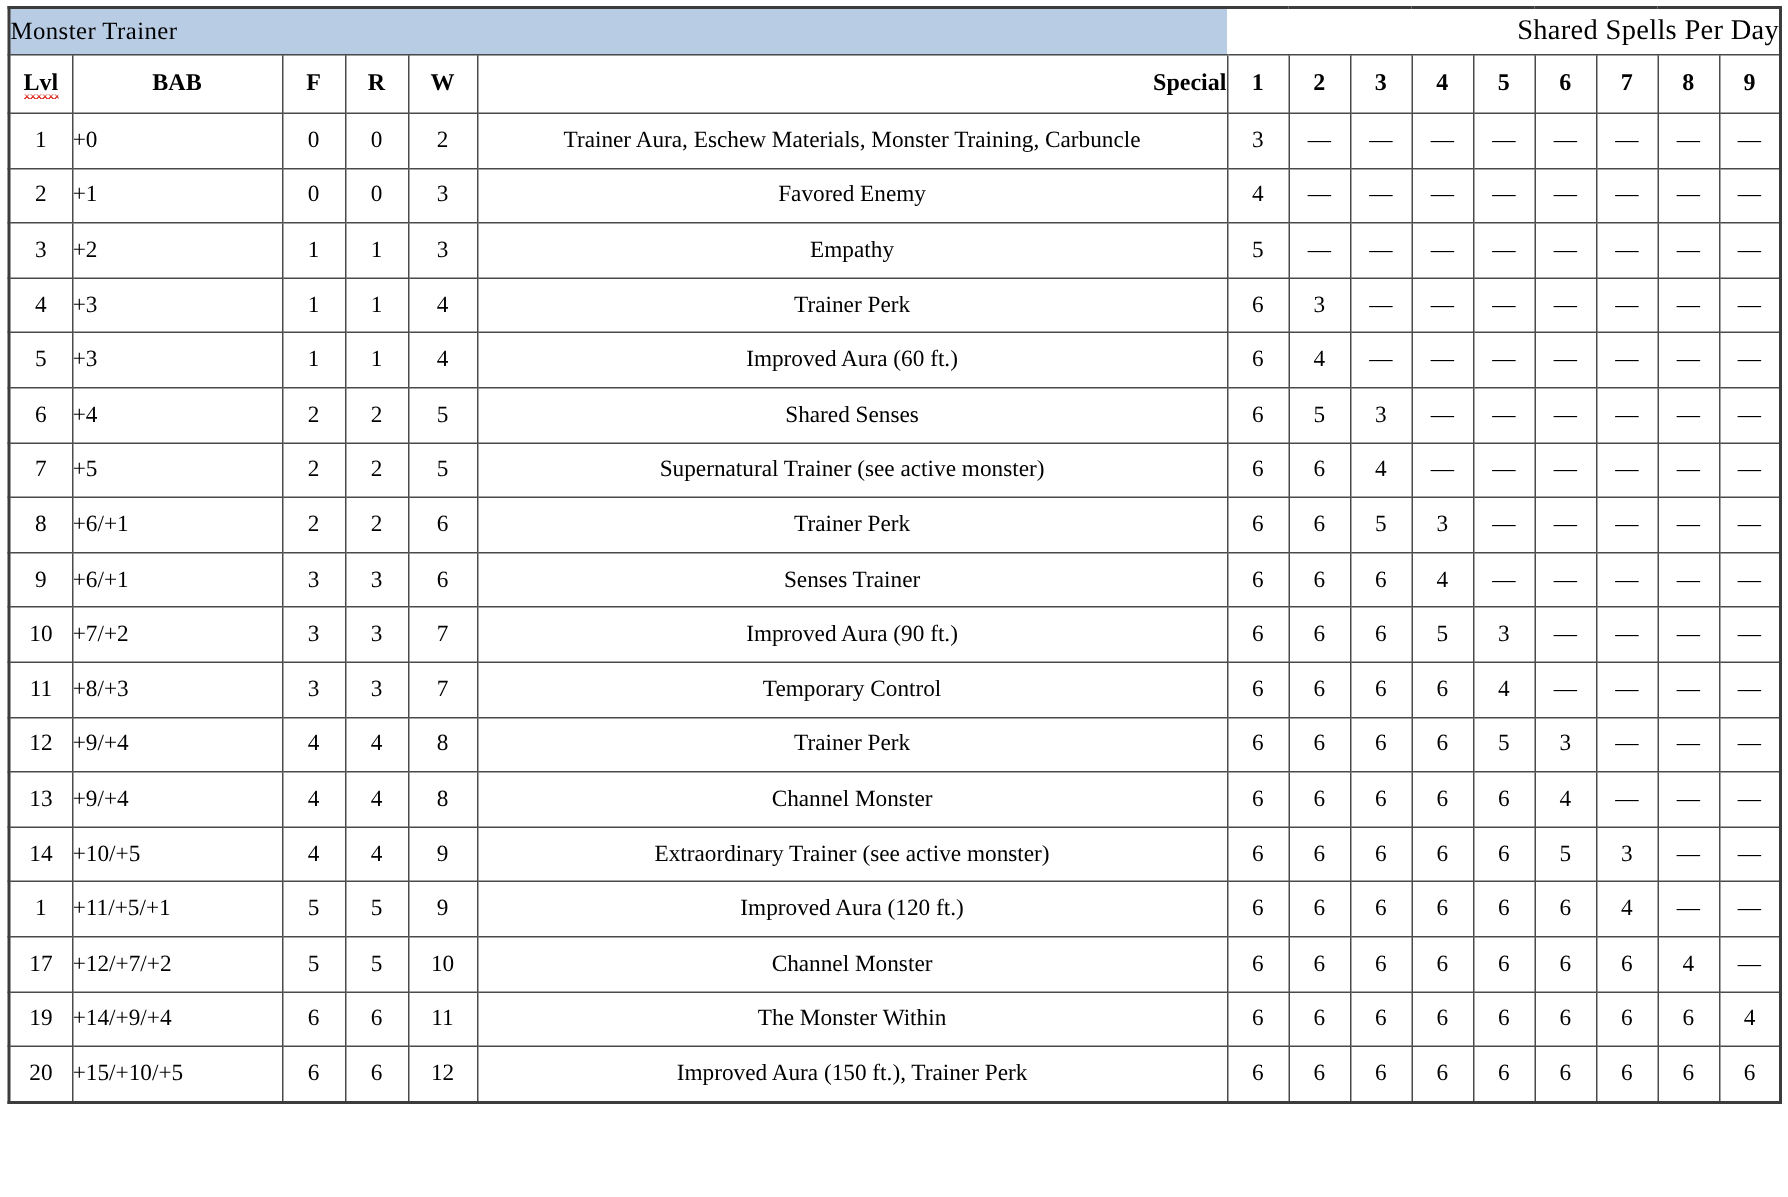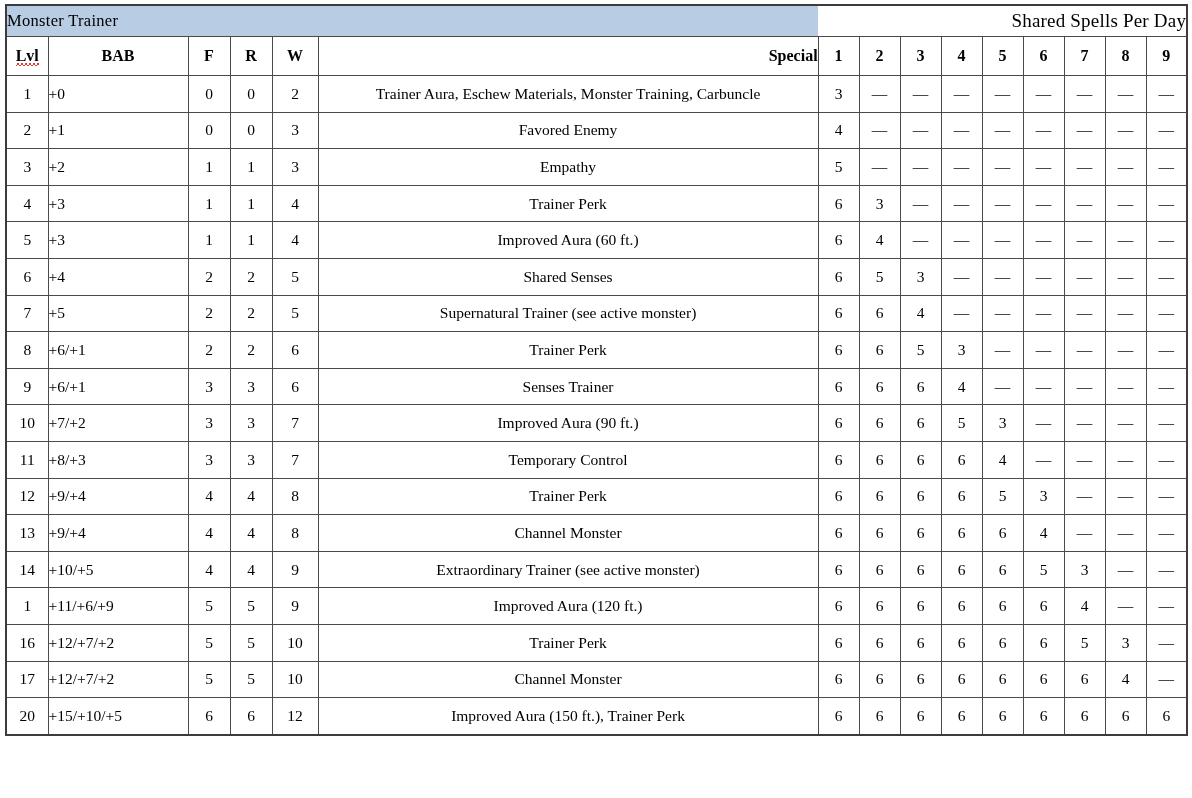--- a/index.html
+++ b/index.html
@@ -384,68 +384,68 @@
           <td class="cell-spell">6</td>
           <td class="cell-spell">6</td>
           <td class="cell-spell">6</td>
           <td class="cell-spell">5</td>
           <td class="cell-spell">3</td>
           <td class="cell-spell dash">—</td>
           <td class="cell-spell dash">—</td>
         </tr>
         <tr class="data-row">
           <td class="cell-lvl">1</td>
-          <td class="cell-bab">+11/+6/+9</td>
+          <td class="cell-bab">+11/+5/+1</td>
           <td class="cell-save">5</td>
           <td class="cell-save">5</td>
           <td class="cell-save">9</td>
           <td class="cell-special">Improved Aura (120 ft.)</td>
           <td class="cell-spell">6</td>
           <td class="cell-spell">6</td>
           <td class="cell-spell">6</td>
           <td class="cell-spell">6</td>
           <td class="cell-spell">6</td>
           <td class="cell-spell">6</td>
           <td class="cell-spell">4</td>
           <td class="cell-spell dash">—</td>
           <td class="cell-spell dash">—</td>
         </tr>
         <tr class="data-row">
-          <td class="cell-lvl">16</td>
-          <td class="cell-bab">+12/+7/+2</td>
-          <td class="cell-save">5</td>
-          <td class="cell-save">5</td>
-          <td class="cell-save">10</td>
-          <td class="cell-special">Trainer Perk</td>
-          <td class="cell-spell">6</td>
-          <td class="cell-spell">6</td>
-          <td class="cell-spell">6</td>
-          <td class="cell-spell">6</td>
-          <td class="cell-spell">6</td>
-          <td class="cell-spell">6</td>
-          <td class="cell-spell">5</td>
-          <td class="cell-spell">3</td>
-          <td class="cell-spell dash">—</td>
-        </tr>
-        <tr class="data-row">
           <td class="cell-lvl">17</td>
           <td class="cell-bab">+12/+7/+2</td>
           <td class="cell-save">5</td>
           <td class="cell-save">5</td>
           <td class="cell-save">10</td>
           <td class="cell-special">Channel Monster</td>
           <td class="cell-spell">6</td>
           <td class="cell-spell">6</td>
           <td class="cell-spell">6</td>
           <td class="cell-spell">6</td>
           <td class="cell-spell">6</td>
           <td class="cell-spell">6</td>
           <td class="cell-spell">6</td>
           <td class="cell-spell">4</td>
           <td class="cell-spell dash">—</td>
+        </tr>
+        <tr class="data-row">
+          <td class="cell-lvl">19</td>
+          <td class="cell-bab">+14/+9/+4</td>
+          <td class="cell-save">6</td>
+          <td class="cell-save">6</td>
+          <td class="cell-save">11</td>
+          <td class="cell-special">The Monster Within</td>
+          <td class="cell-spell">6</td>
+          <td class="cell-spell">6</td>
+          <td class="cell-spell">6</td>
+          <td class="cell-spell">6</td>
+          <td class="cell-spell">6</td>
+          <td class="cell-spell">6</td>
+          <td class="cell-spell">6</td>
+          <td class="cell-spell">6</td>
+          <td class="cell-spell">4</td>
         </tr>
         <tr class="data-row">
           <td class="cell-lvl">20</td>
           <td class="cell-bab">+15/+10/+5</td>
           <td class="cell-save">6</td>
           <td class="cell-save">6</td>
           <td class="cell-save">12</td>
           <td class="cell-special">Improved Aura (150 ft.), Trainer Perk</td>
           <td class="cell-spell">6</td>
           <td class="cell-spell">6</td>

